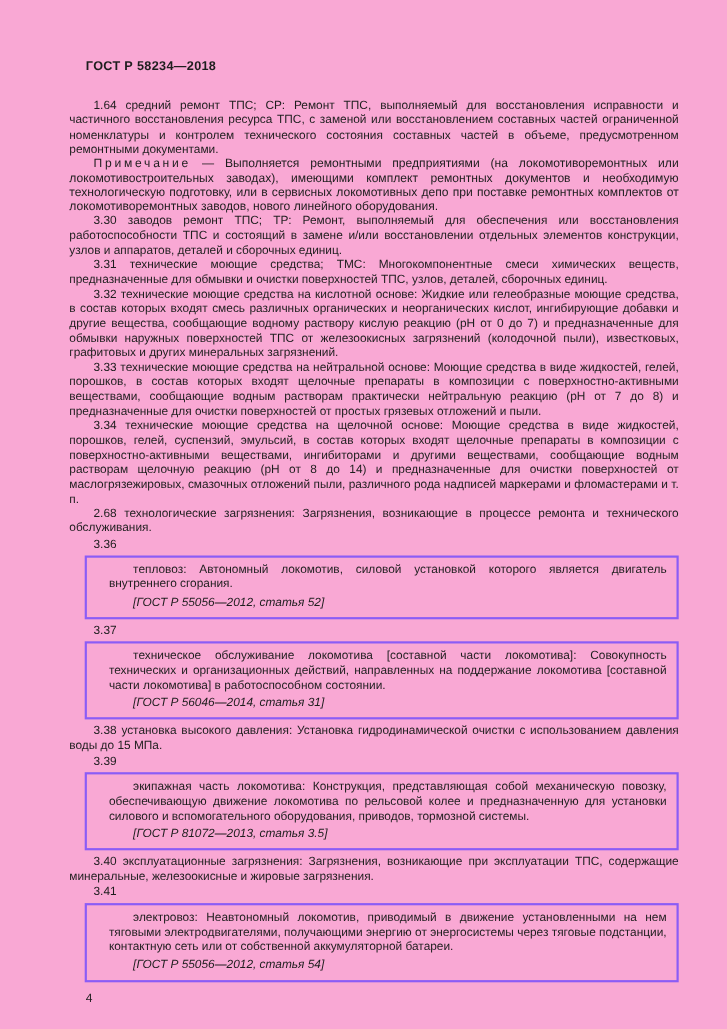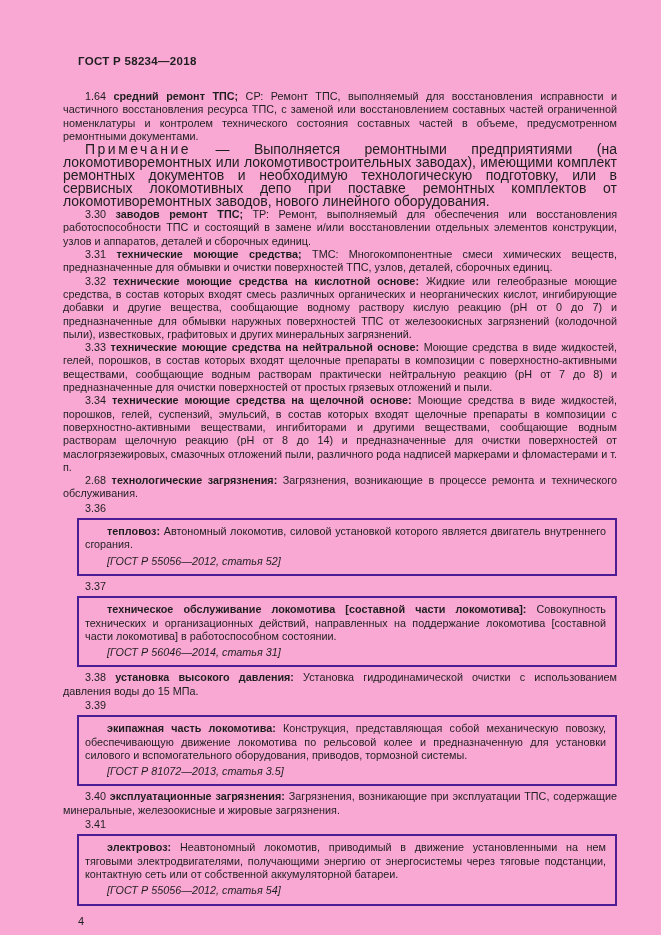--- a/index.html
+++ b/index.html
@@ -28,38 +28,38 @@
     letter-spacing: 0.3px;
   }
   p.body {
     font-size: 10.8px;
     line-height: 13.3px;
     text-align: justify;
     text-indent: 22px;
     margin: 0;
   }
   p.note {
-    font-size: 14px;
+    font-size: 11px;
     line-height: 13px;
     text-align: justify;
     text-indent: 22px;
     margin: 0;
   }
   .note-label { letter-spacing: 2.5px; }
-  .b { font-weight: bold; }
+  .b { font-weight: normal; }
   p.num-line {
     font-size: 10.8px;
     line-height: 13.3px;
     text-indent: 22px;
     margin: 1px 0;
   }
   .def-box {
-    border: 2px solid #4c1d95;
+    border: 2px solid #8b5cf6;
     margin: 3px 0 4px 14px;
-    padding: 5px 9px 6px 6px;
+    padding: 5px 9px 6px 20px;
   }
   .def-box p.source {
     text-align: left;
     margin-top: 3px;
     font-style: italic;
   }
   .page-number {
     font-size: 11px;
     margin: 9px 0 0 15px;
   }

